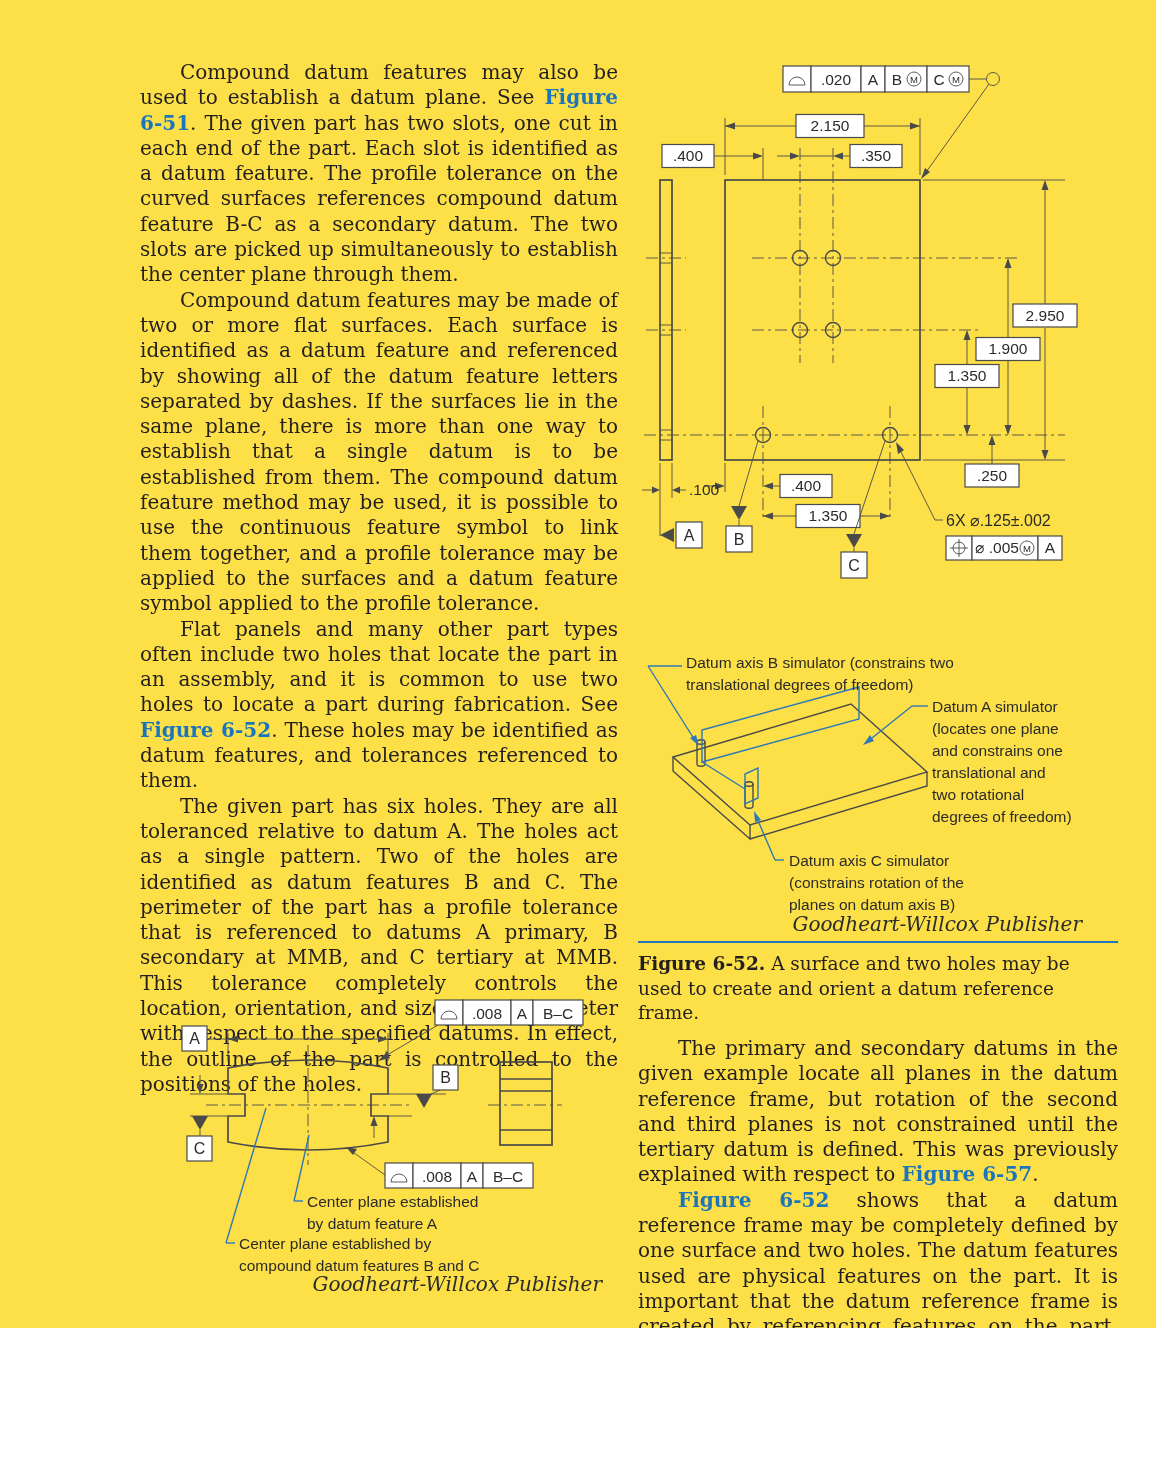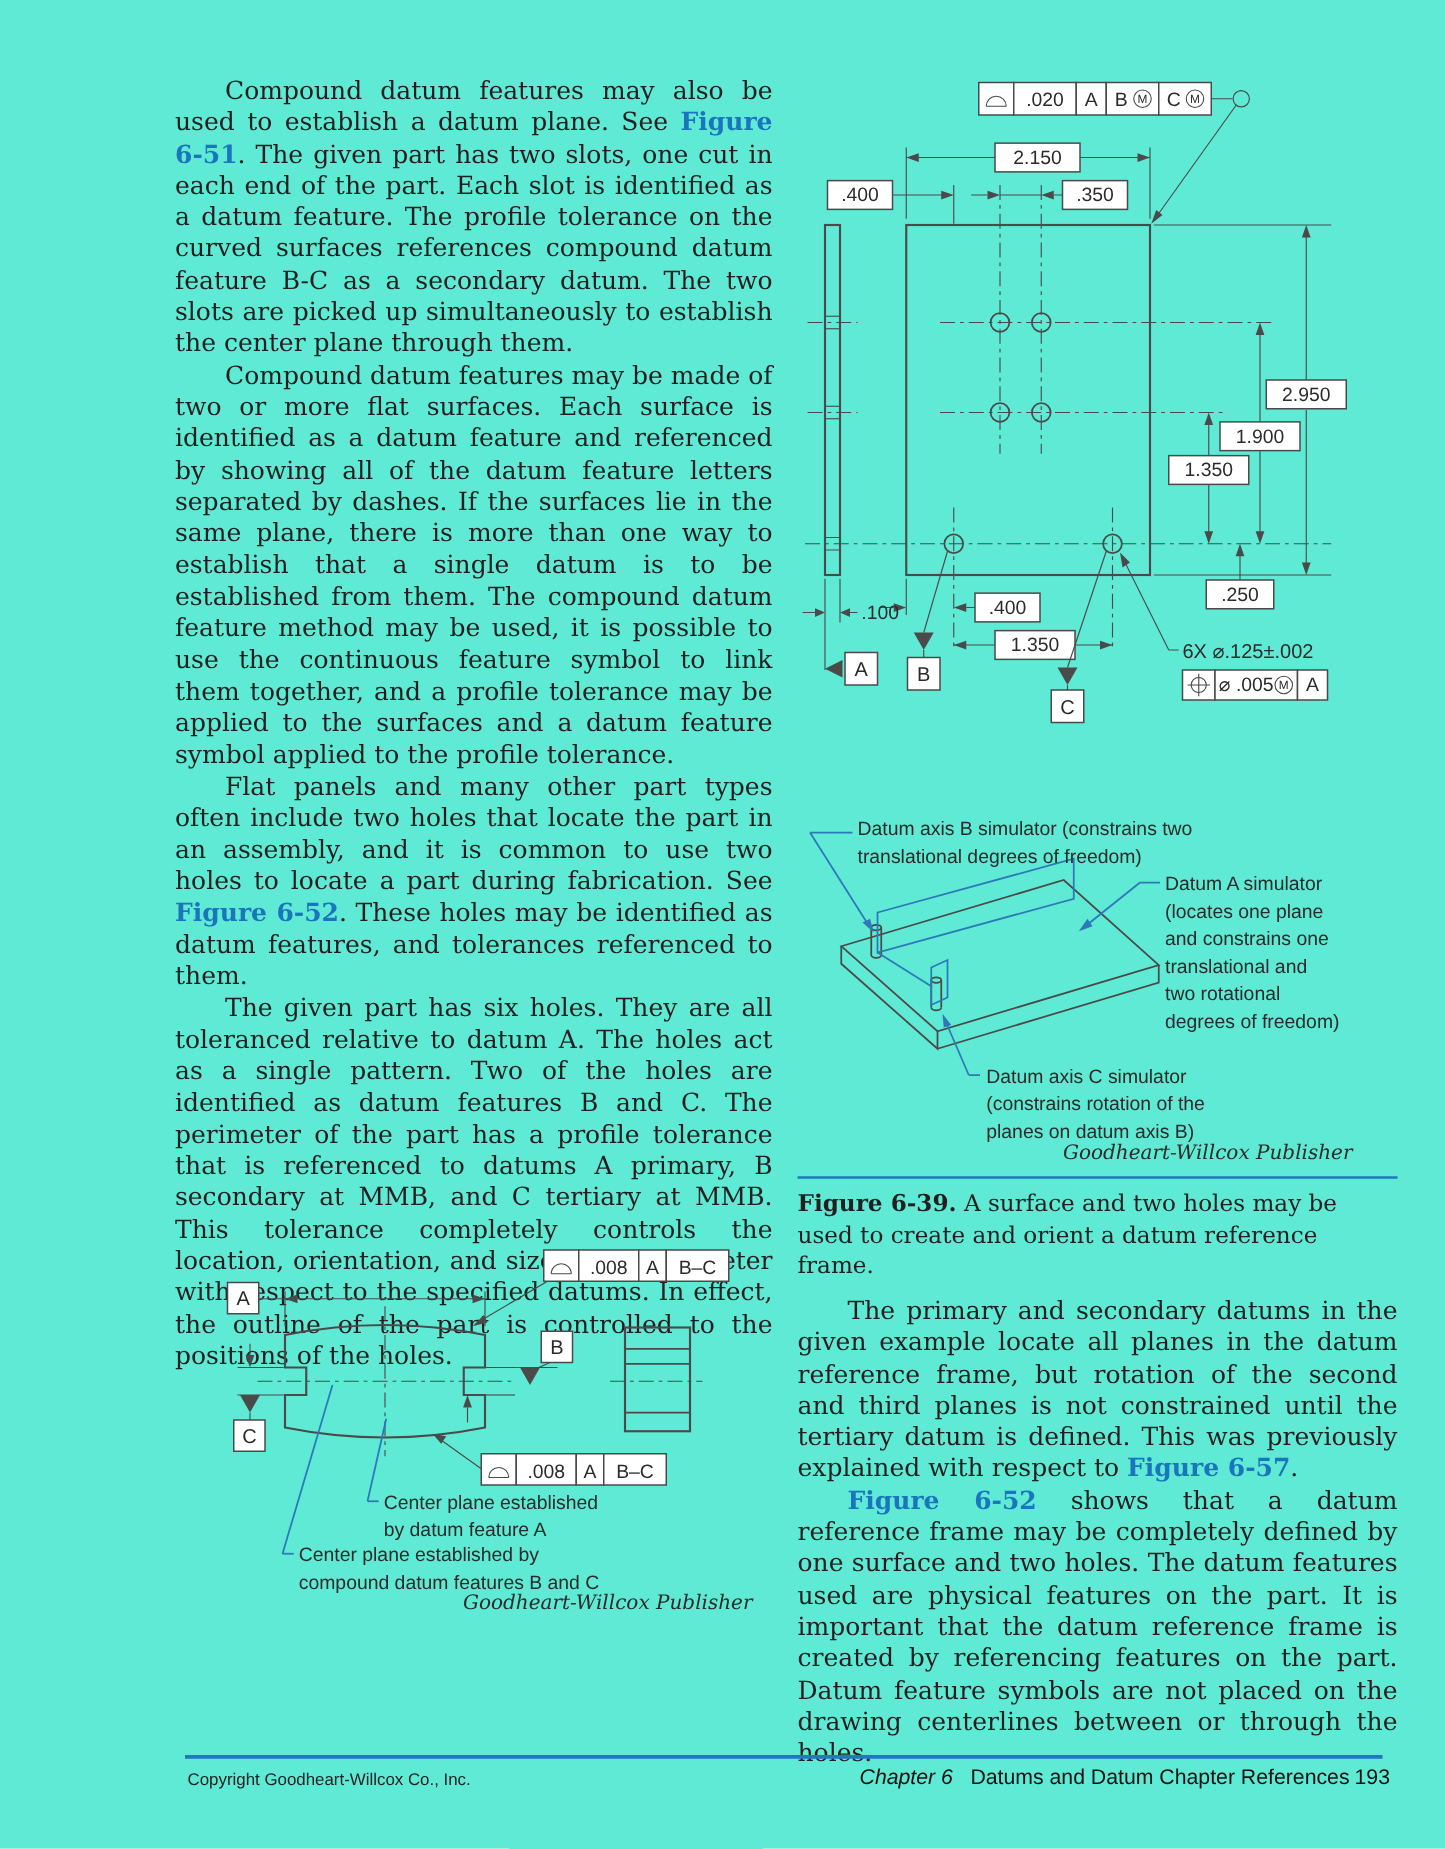--- a/index.html
+++ b/index.html
@@ -1,26 +1,26 @@
 <!DOCTYPE html>
 <html><head>
 <meta charset="utf-8">
 <style>
   * { margin:0; padding:0; box-sizing:border-box; }
   html,body { background:#ffffff; }
-  .page { position:relative; width:1156px; height:1479px; background:#5eead4;
+  .page { position:relative; width:1156px; height:1328px; background:#fde047;
           font-family:"DejaVu Serif", serif; color:#231f20; overflow:hidden; }
   .bodytext { font-size:20px; line-height:25.3px; text-align:justify; }
   .bodytext p { text-indent:40px; margin:0; }
   .figlink { color:#1b75bc; font-weight:bold; text-decoration:none; }
   h2.subhead { font-family:"Liberation Sans", sans-serif; font-style:italic; font-weight:bold;
                font-size:21.5px; margin:11px 0 5px 0; text-indent:0; color:#1a1a1a; }
   .col-left { position:absolute; left:140px; top:60px; width:478px; }
   .col-right-text { position:absolute; left:638px; top:1036px; width:480px; }
-  .credit { position:absolute; font-style:italic; font-size:16px; color:#2b2b2b; text-align:right; }
+  .credit { position:absolute; font-style:italic; font-size:20px; color:#2b2b2b; text-align:right; }
   .caption { position:absolute; border-top:2.5px solid #2377bd; padding-top:9px;
              font-size:18.5px; line-height:24.5px; text-align:left; }
   .caption b { font-weight:bold; }
   .figsvg { position:absolute; }
   .footer-rule { position:absolute; left:148px; top:1404px; width:958px; border-top:3px solid #2377bd; }
   .footer-left { position:absolute; left:150px; top:1416px; font-family:Liberation Sans, sans-serif;
                  font-size:13.5px; color:#222; }
   .footer-right { position:absolute; right:44px; top:1412px; font-family:"Liberation Sans",sans-serif;
                   font-size:17px; color:#111; }
   .footer-right .chap { font-style:italic; margin-right:14px; }
@@ -291,21 +291,21 @@
       <polygon class="barr" points="114,173 121,182 115,184"></polygon>
     </g>
     <text class="lab" x="149" y="228">Datum axis C simulator</text>
     <text class="lab" x="149" y="250">(constrains rotation of the</text>
     <text class="lab" x="149" y="272">planes on datum axis B)</text>
   </svg>
 
   <div class="credit" style="left:638px; top:912px; width:444px;">Goodheart-Willcox Publisher</div>
 
   <div class="caption" style="left:638px; top:941px; width:480px;">
-    <b>Figure 6-39.</b><span> A surface and two holes may be used to create and orient a datum reference frame.</span>
+    <b>Figure 6-52.</b><span> A surface and two holes may be used to create and orient a datum reference frame.</span>
   </div>
 
   <div class="col-right-text bodytext">
     <p><span>The primary and secondary datums in the given example locate all planes in the datum reference frame, but rotation of the second and third planes is not constrained until the tertiary datum is defined. This was previously explained with respect to </span><a class="figlink">Figure 6-57</a><span>.</span></p>
     <p><a class="figlink">Figure 6-52</a><span> shows that a datum reference frame may be completely defined by one surface and two holes. The datum features used are physical features on the part. It is important that the datum reference frame is created by referencing features on the part. Datum feature symbols are not placed on the drawing centerlines between or through the holes.</span></p>
   </div>
 
   <svg class="figsvg" style="left:150px; top:995px;" width="468" height="285" viewBox="0 0 468 285">
 
     <path class="obj" d="M78,73 Q158,57 238,73 L238,99 L221,99 L221,121 L238,121 L238,147 Q158,163 78,147 L78,121 L95,121 L95,99 L78,99 Z"></path>

